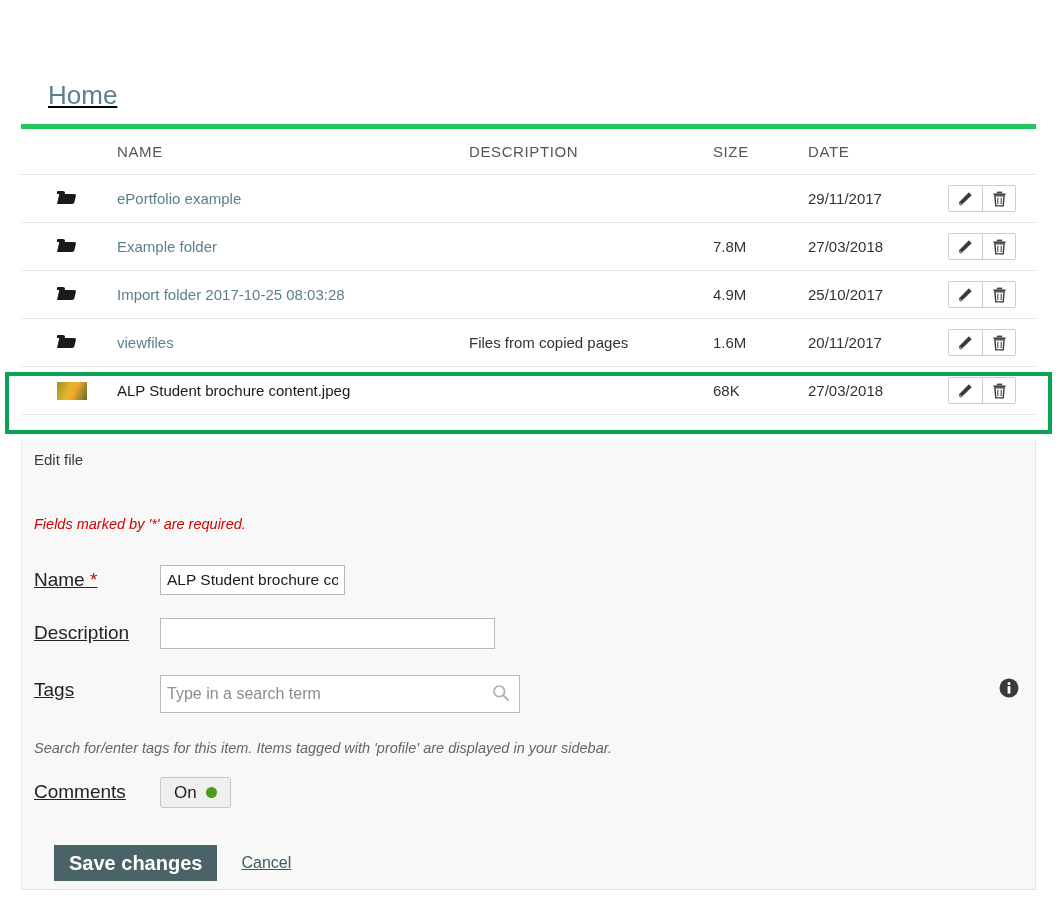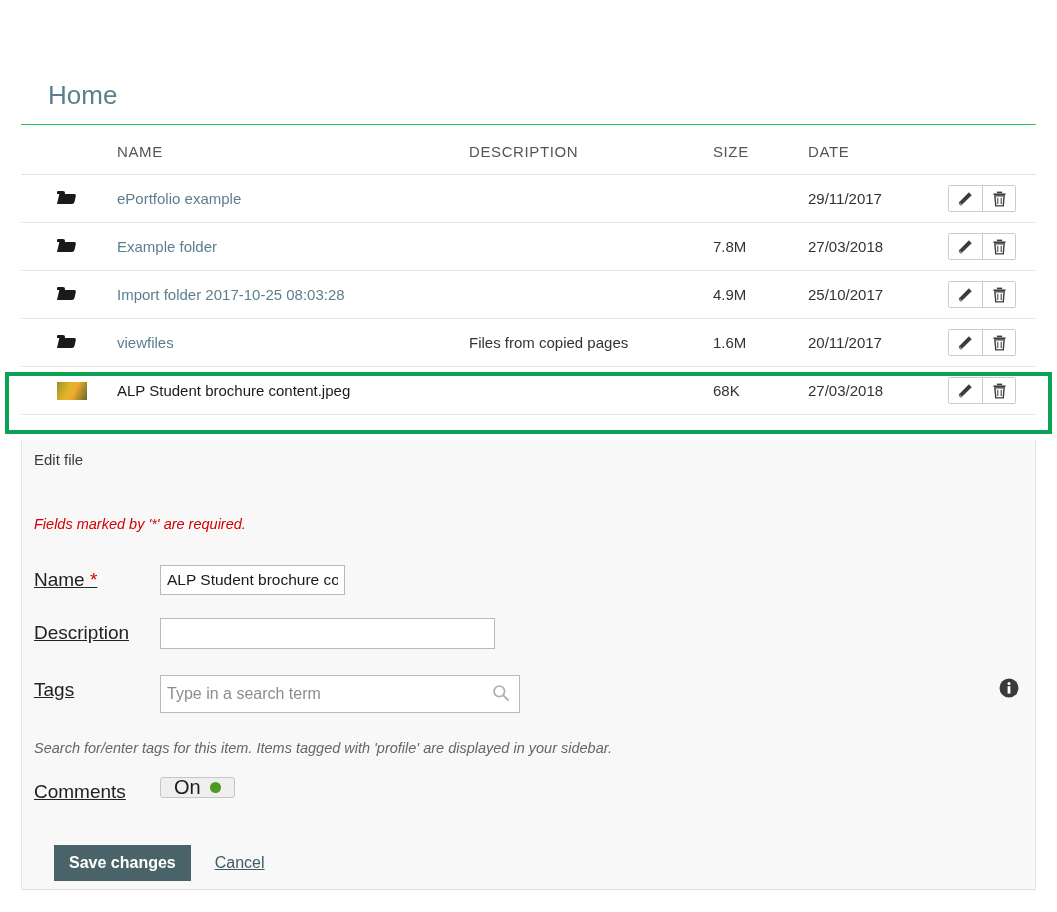--- a/index.html
+++ b/index.html
@@ -75,22 +75,23 @@
     border-radius: 0 2px 2px 0;
     transform: skewX(-13deg);
     transform-origin: bottom left;
   }
 
   
   .home-head {
     position: absolute;
     left: 21px; top: 78px;
     width: 1015px;
-    border-bottom: 1px solid #22c55e;
+    border-bottom: 5px solid #22c55e;
     padding: 0 0 12px 27px;
+    text-decoration: underline;
   }
   .home-title {
     font-size: 26px;
     color: #5c7f8e;
     font-weight: normal;
     line-height: 34px;
     margin: 0;
   }
 
   
@@ -270,24 +271,24 @@
   }
 
   .row-comments { top: 337px; }
   .toggle-btn {
     display: inline-flex;
     align-items: center;
     gap: 9px;
     background: #efefef;
     border: 1px solid #c6c6c6;
     border-radius: 3px;
-    height: 21px;
+    height: 31px;
     padding: 0 13px;
     font-family: "Liberation Sans", sans-serif;
-    font-size: 20px;
+    font-size: 17px;
     color: #1d1d1d;
     cursor: pointer;
   }
   .toggle-dot {
     width: 11px; height: 11px;
     border-radius: 50%;
     background: #4c9a1e;
     display: inline-block;
   }
 
@@ -298,21 +299,21 @@
     align-items: center;
     gap: 24px;
   }
   .save-btn {
     background: #4a6368;
     color: #ffffff;
     border: none;
     height: 36px;
     padding: 0 15px;
     font-family: "Liberation Sans", sans-serif;
-    font-size: 16px;
+    font-size: 20px;
     font-weight: bold;
     cursor: pointer;
   }
   .cancel-link {
     color: #3d5a66;
     font-size: 16px;
     text-decoration: underline;
     cursor: pointer;
   }
 </style>

